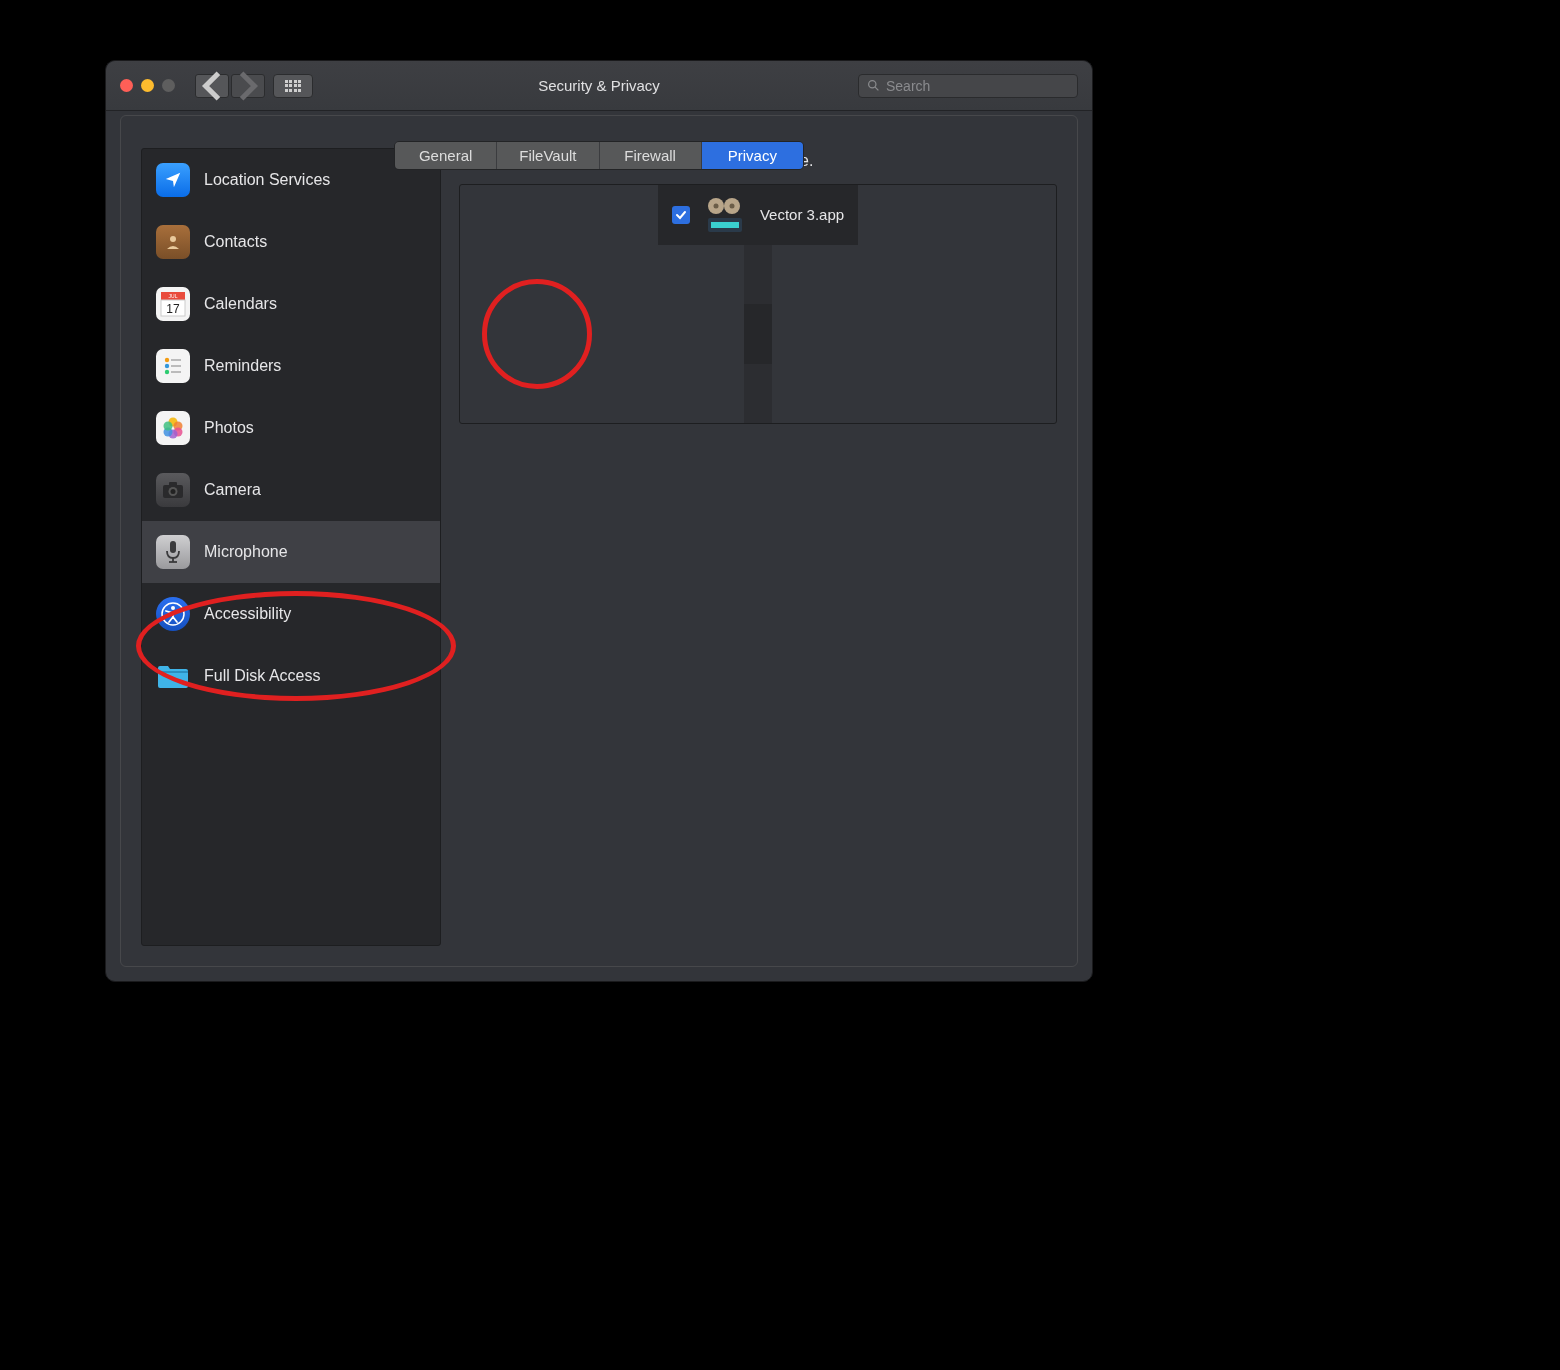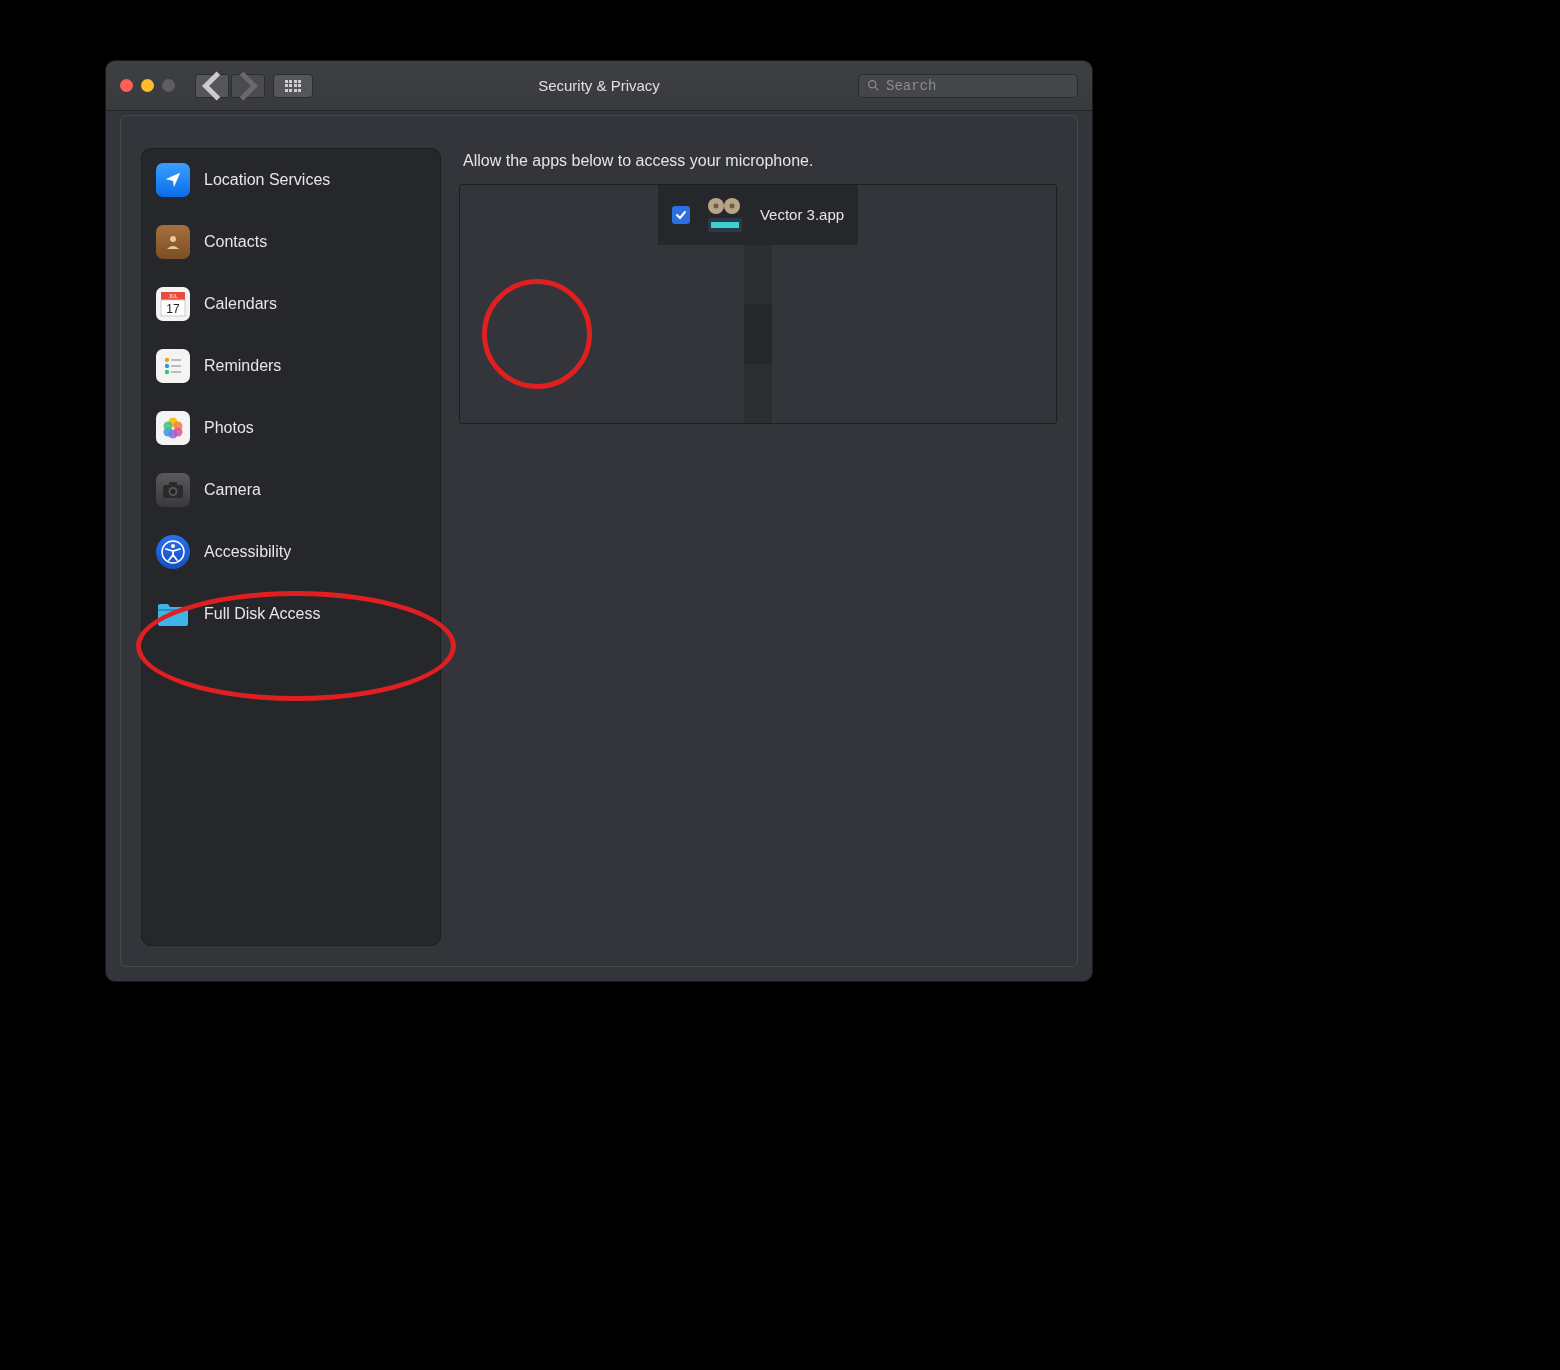--- a/index.html
+++ b/index.html
@@ -76,21 +76,20 @@
     margin-right: 14px;
     width: 220px; height: 24px;
     background: #454649;
     border: 1px solid #2a2b2d;
     border-radius: 4px;
     display: flex; align-items: center;
     padding: 0 8px;
     color: #8a8b8e;
     font-size: 14px;
     gap: 6px;
-    font-family: Liberation Mono, monospace;
   }
   .search svg { width: 13px; height: 13px; }
 
   .body-area {
     flex: 1;
     padding: 14px 14px 14px 14px;
     display: flex; flex-direction: column;
   }
 
   .tabs {
@@ -128,21 +127,21 @@
 
   .split {
     display: flex;
     gap: 18px;
     flex: 1;
   }
   .sidebar {
     width: 300px;
     background: #26272a;
     border: 1px solid #1d1e20;
-    border-radius: 10px;
+    border-radius: 3px;
     display: flex; flex-direction: column;
     overflow: hidden;
   }
   .sidebar-item {
     display: flex; align-items: center;
     gap: 14px;
     padding: 14px 14px;
     font-size: 16px;
     color: #e6e6e8;
     cursor: default;
@@ -354,20 +353,31 @@
               <svg width="22" height="18" viewBox="0 0 22 18">
                   <rect x="1" y="4" width="20" height="13" rx="2" fill="#2a2a2c"></rect>
                   <rect x="7" y="1" width="8" height="4" rx="1" fill="#2a2a2c"></rect>
                   <circle cx="11" cy="10.5" r="4.5" fill="#555"></circle>
                   <circle cx="11" cy="10.5" r="2.5" fill="#222"></circle>
                 </svg>
             </div>
             <span>Camera</span>
           </div>
 
+          <div class="sidebar-item selected">
+            <div class="sb-icon" style="background:linear-gradient(#cfcfd1,#9a9a9d);">
+              <svg width="16" height="24" viewBox="0 0 16 24">
+                  <rect x="5" y="1" width="6" height="12" rx="3" fill="#3a3a3c"></rect>
+                  <path d="M2 11 Q2 18 8 18 Q14 18 14 11" stroke="#3a3a3c" stroke-width="1.8" fill="none"></path>
+                  <line x1="8" y1="18" x2="8" y2="22" stroke="#3a3a3c" stroke-width="1.8"></line>
+                  <line x1="4" y1="22" x2="12" y2="22" stroke="#3a3a3c" stroke-width="1.8"></line>
+                </svg>
+            </div>
+            <span>Microphone</span>
+          </div>
 
           <div class="sidebar-item">
             <div class="sb-icon" style="background:linear-gradient(#2a6ff0,#1550c0);border-radius:50%;">
               <svg width="24" height="24" viewBox="0 0 24 24">
                   <circle cx="12" cy="12" r="11" fill="none" stroke="#fff" stroke-width="1.5"></circle>
                   <circle cx="12" cy="6" r="2" fill="#fff"></circle>
                   <path d="M5 9 L12 11 L19 9 M12 11 L12 15 L8 20 M12 15 L16 20" stroke="#fff" stroke-width="1.8" fill="none" stroke-linecap="round"></path>
                 </svg>
             </div>
             <span>Accessibility</span>
@@ -408,20 +418,26 @@
             </div>
             <div class="app-row alt"></div>
             <div class="app-row"></div>
             <div class="app-row alt"></div>
           </div>
         </div>
 
       </div>
     </div>
 
+    <div class="tabs" style="position:absolute; top:64px; left:50%; transform:translateX(-50%);">
+      <div class="tab">General</div>
+      <div class="tab">FileVault</div>
+      <div class="tab">Firewall</div>
+      <div class="tab active">Privacy</div>
+    </div>
 
   </div>
 
 
   <div class="anno-circle" style="left:30px; top:530px; width:320px; height:110px;"></div>
   <div class="anno-circle" style="left:376px; top:218px; width:110px; height:110px;"></div>
 
 </div>
 
 </body></html>

